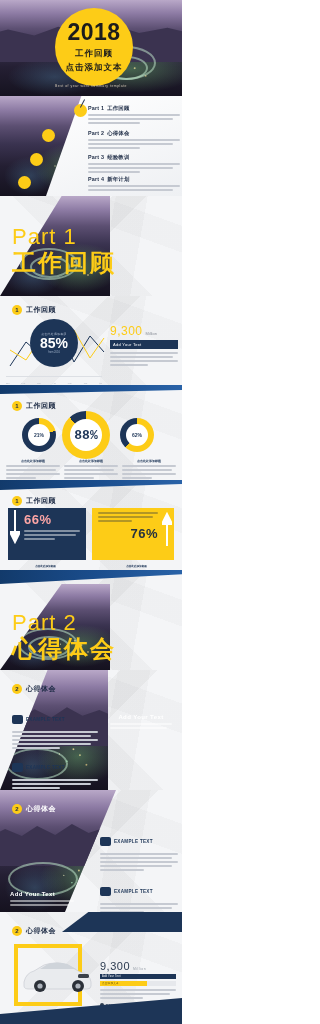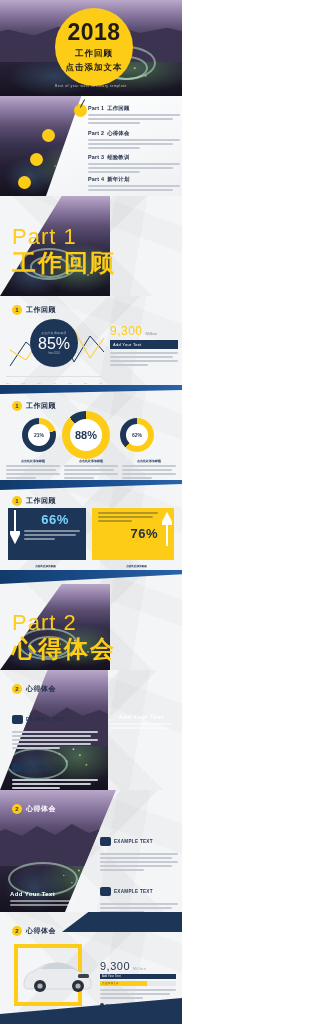--- a/index.html
+++ b/index.html
@@ -108,21 +108,21 @@
   }
   .head .htxt{ font-size:7px; font-weight:700; color:#1d2b45; letter-spacing:.5px; }
 
   
   #s4 { top:296px; height:89px; }
   #s4 .donut{
     position:absolute; left:30px; top:23px; width:48px; height:48px; border-radius:50%;
     background:#1d3557; display:flex; flex-direction:column; align-items:center; justify-content:center;
   }
   #s4 .donut .cap{ font-size:2.8px; color:#b9c4d6; letter-spacing:.4px; }
-  #s4 .donut .val{ font-size:16px; color:#fff; font-weight:400; line-height:1.1; }
+  #s4 .donut .val{ font-size:14px; color:#fff; font-weight:700; line-height:1.1; }
   #s4 .donut .sm{ font-size:2.6px; color:#9fb0c8; }
   #s4 .chart{ position:absolute; left:4px; top:20px; width:104px; height:60px; }
   #s4 .axis{ position:absolute; left:6px; bottom:8px; width:96px; height:1px; background:#dcdfe4; }
   #s4 .ticks{ position:absolute; left:6px; bottom:1px; width:96px; display:flex; justify-content:space-between; }
   #s4 .ticks span{ font-size:2.2px; color:#aeb4bd; }
   #s4 .rightbox{ position:absolute; left:110px; top:28px; width:68px; }
   #s4 .big9{ font-size:12px; color:#fdcc17; font-weight:400; letter-spacing:.5px; }
   #s4 .big9 small{ font-size:4px; color:#8b9099; margin-left:3px; letter-spacing:0; }
   #s4 .bar{ margin-top:2px; background:#1d3557; color:#fff; font-size:4px; padding:2px 3px; letter-spacing:.3px; }
   #s4 .rightbox .blurb{ font-size:2.5px; margin-top:3px; }
@@ -135,21 +135,21 @@
   #s5 .col{ position:absolute; width:54px; }
   #s5 .coltitle{ font-size:3px; font-weight:700; color:#1d3557; text-align:center; }
   #s5 .col .blurb{ font-size:2.3px; margin-top:2px; }
 
   
   #s6 { top:480px; height:90px; }
   #s6 .panel{ position:absolute; top:28px; height:52px; }
   #s6 .pl{ left:8px; width:78px; background:#1d3557; color:#fff; }
   #s6 .pr{ left:92px; width:82px; background:#fdcc17; color:#24313f; }
   #s6 .pv{ font-size:13px; font-weight:700; letter-spacing:.5px; }
-  #s6 .pl .pv{ color:#7dd3fc; padding:4px 0 0 16px;text-align:center; }
+  #s6 .pl .pv{ color:#fca5a5; padding:4px 0 0 16px; }
   #s6 .pr .pv{ color:#24313f; text-align:right; padding:0 16px 0 0; }
   #s6 .pl .blurb i{ background:rgba(255,255,255,.45); }
   #s6 .pr .blurb i{ background:rgba(40,50,60,.35); }
   #s6 .arrow{ position:absolute; width:10px; }
   #s6 .foot{ position:absolute; top:84px; left:0; width:182px; display:flex; }
   #s6 .foot div{ flex:1; text-align:center; font-size:2.6px; font-weight:700; color:#1d3557; }
 
   
   #s8 { top:670px; height:120px; }
   #s8 .photo{ position:absolute; right:0; top:0; width:108px; height:120px;
@@ -318,21 +318,21 @@
     <div class="navy-wave" style="top:0;height:9px;clip-path:polygon(0 0,100% 0,100% 55%,0 100%);"></div>
     <div class="head" style="top:16px;">
       <div class="num">1</div>
       <div class="htxt">工作回顾</div>
     </div>
 
     <div class="ring" style="left:22px;top:33px;width:34px;height:34px;background:conic-gradient(#fdcc17 0 21%, #1d3557 21% 100%);">
       <div class="inner" style="width:22px;height:22px;font-size:5px;">21%</div>
     </div>
     <div class="ring" style="left:62px;top:26px;width:48px;height:48px;background:conic-gradient(#fdcc17 0 88%, #1d3557 88% 100%);">
-      <div class="inner" style="width:32px;height:32px;font-size:11px;">88%</div>
+      <div class="inner" style="width:32px;height:32px;font-size:13px;font-family:Liberation Mono, monospace;">88%</div>
     </div>
     <div class="ring" style="left:120px;top:33px;width:34px;height:34px;background:conic-gradient(#fdcc17 0 62%, #1d3557 62% 100%);">
       <div class="inner" style="width:22px;height:22px;font-size:5px;">62%</div>
     </div>
 
     <div class="col" style="left:6px;top:74px;">
       <div class="coltitle">点击此处添加标题</div>
       <div class="blurb">
           <i class="l"></i>
           <i class="m"></i>

